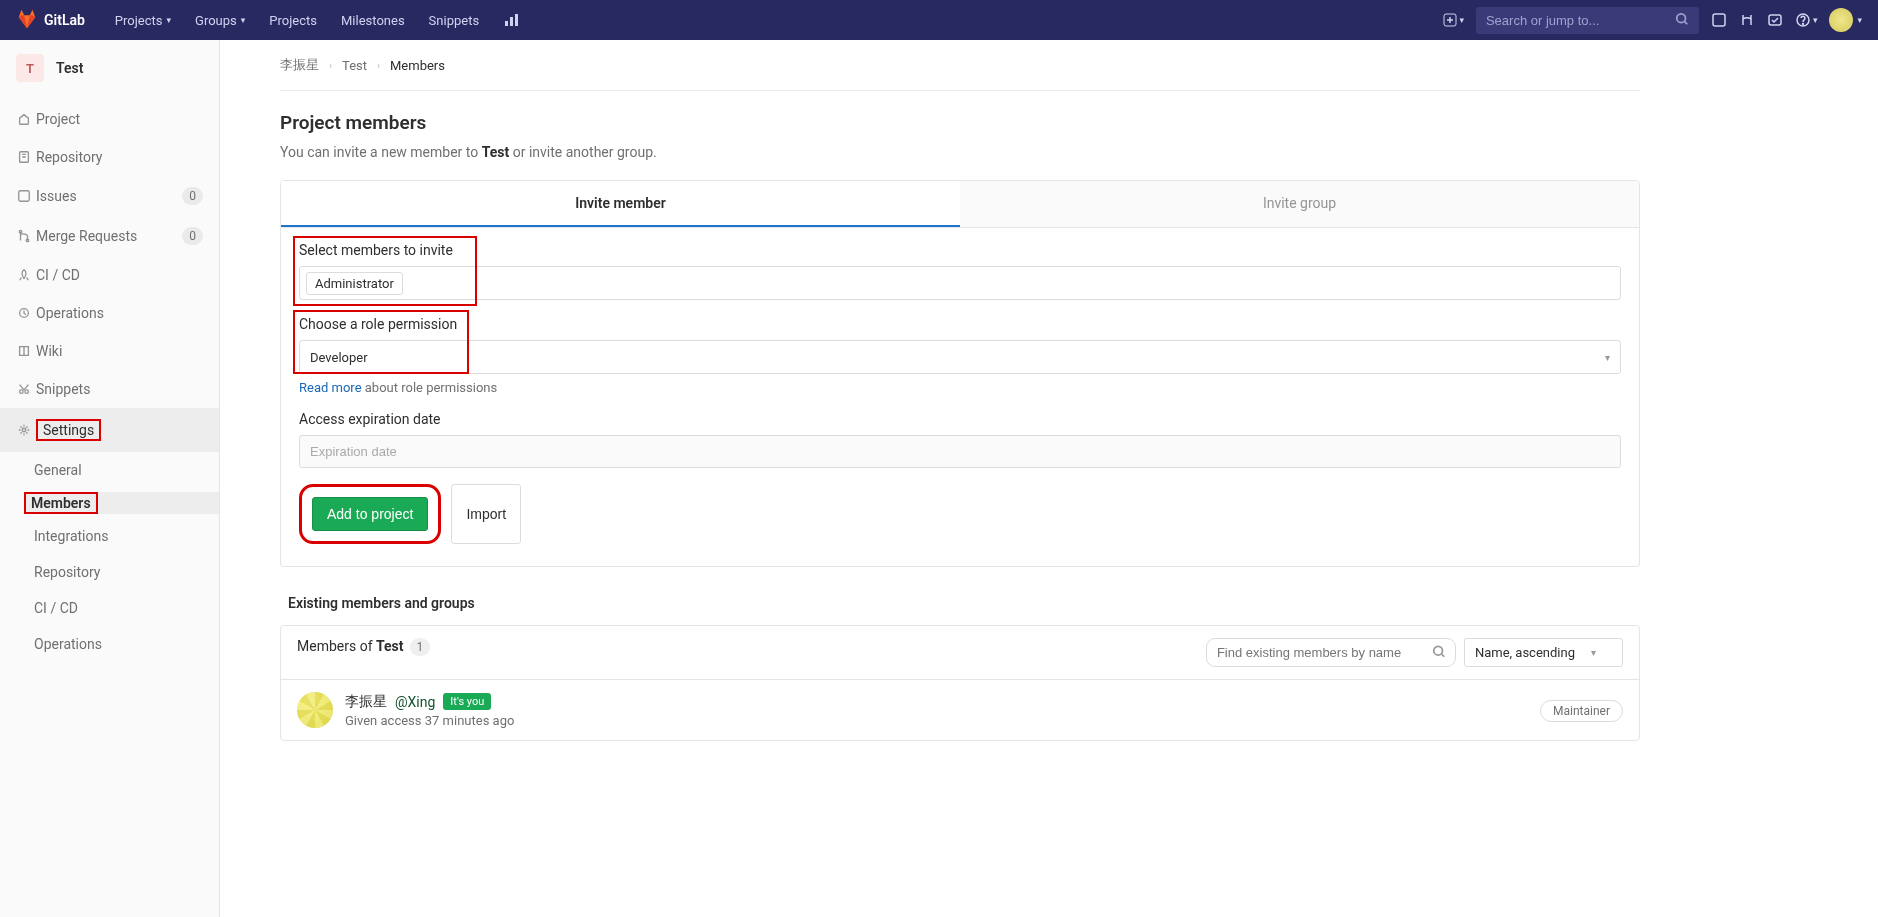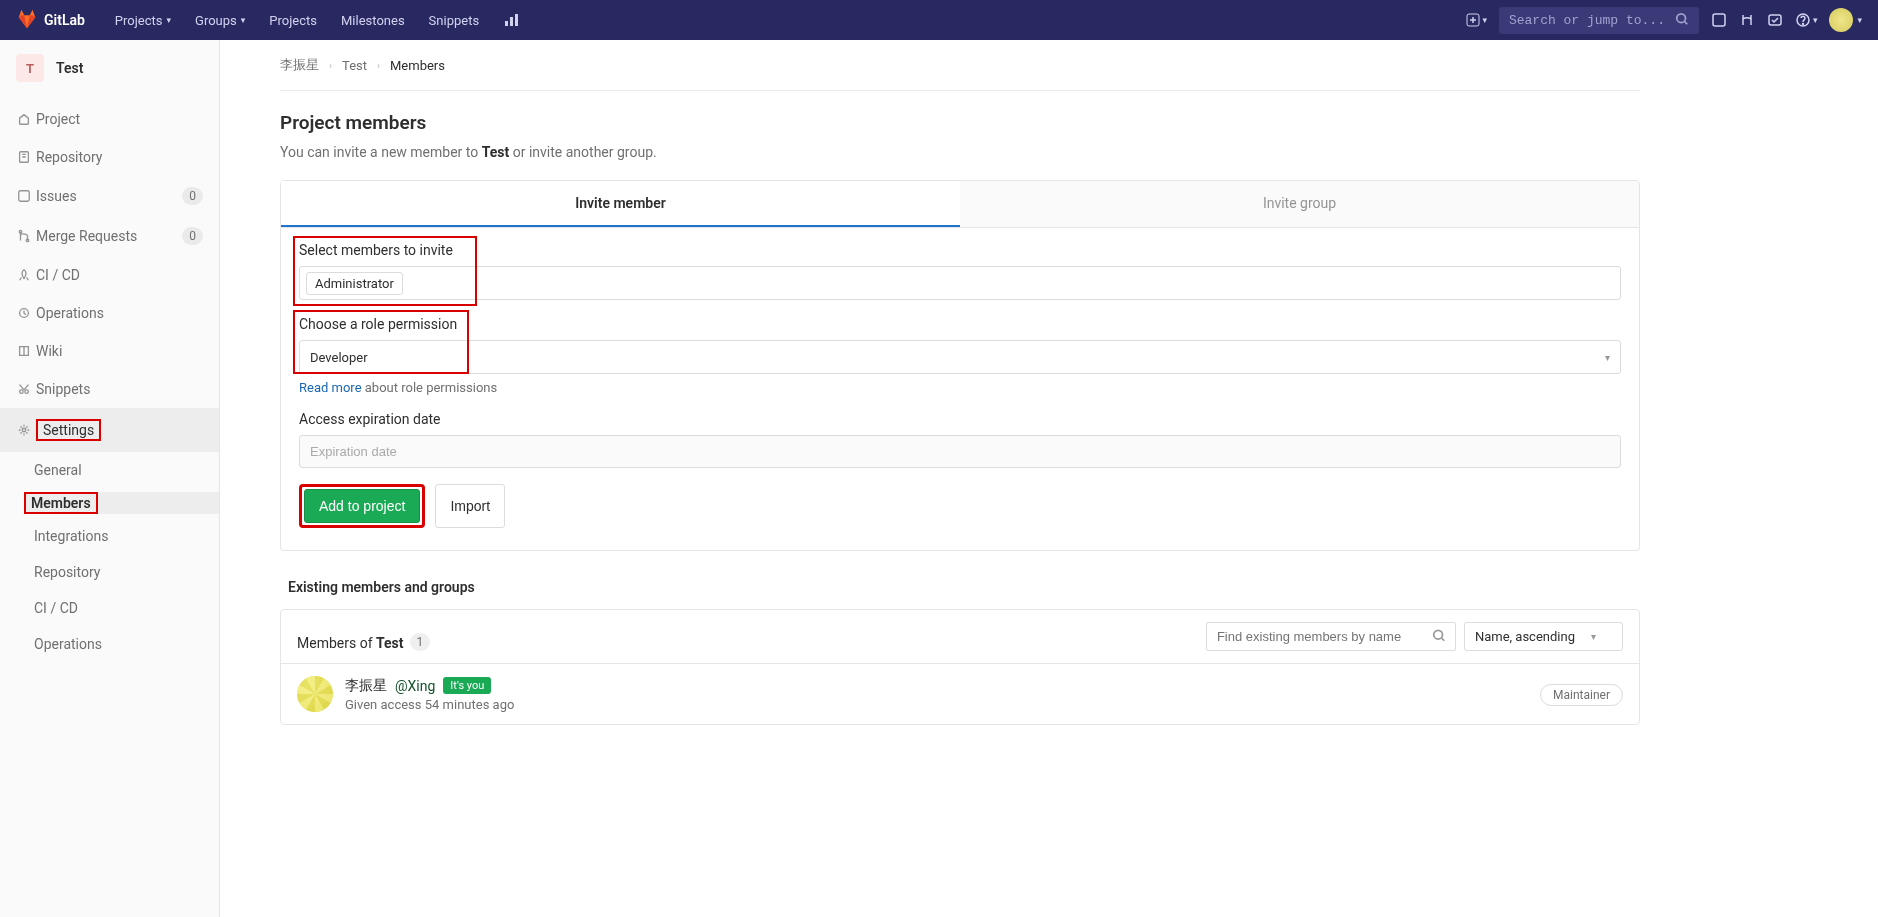--- a/index.html
+++ b/index.html
@@ -6,21 +6,21 @@
 body { font-family: -apple-system, BlinkMacSystemFont, "Segoe UI", Roboto, sans-serif; font-size: 14px; color: #2e2e2e; background: #fff; }
 
 
 .topnav { background: #292961; height: 40px; display: flex; align-items: center; padding: 16px 16px; color: #fff; }
 .topnav .logo { display: flex; align-items: center; gap: 6px; font-weight: 600; margin-right: 20px; }
 .topnav .logo svg { width: 22px; height: 22px; }
 .topnav .nav-items { display: flex; align-items: center; gap: 4px; }
 .topnav .nav-item { color: #d1d1f0; padding: 6px 10px; font-size: 13px; display: flex; align-items: center; gap: 4px; cursor: pointer; }
 .topnav .spacer { flex: 1; }
 .topnav .nav-right { display: flex; align-items: center; gap: 12px; }
-.topnav .search { background: #3a3a78; border: none; color: #d1d1f0; padding: 6px 10px; border-radius: 3px; width: 200px; font-size: 13px; font-family: Liberation Mono, monospace; }
+.topnav .search { background: #3a3a78; border: none; color: #d1d1f0; padding: 6px 10px; border-radius: 3px; width: 223px; font-size: 13px; }
 .topnav .search::placeholder { color: #a1a1d0; }
 .topnav .icon-btn { color: #d1d1f0; cursor: pointer; display: flex; align-items: center; }
 .topnav .avatar { width: 24px; height: 24px; border-radius: 50%; background: radial-gradient(circle, #f0e68c, #d4c95a); display: flex; align-items: center; justify-content: center; font-size: 11px; color: #666; }
 .search-wrap { position: relative; display:flex; align-items:center; }
 .search-wrap .search-glass { position:absolute; right:10px; color:#a1a1d0; pointer-events:none; }
 
 
 .layout { display: flex; min-height: calc(100vh - 40px); }
 .sidebar { width: 220px; background: #fafafa; border-right: 1px solid #e5e5e5; }
 .sidebar .project-head { display: flex; align-items: center; gap: 12px; padding: 14px 16px; }
@@ -62,28 +62,28 @@
 .help { font-size: 13px; color: #707070; margin-top: 6px; }
 .help a { color: #1b69b6; text-decoration: none; cursor: pointer; }
 
 .text-input { width: 100%; border: 1px solid #dcdcdc; border-radius: 3px; padding: 8px 10px; font-size: 13px; background:#fafafa; }
 .text-input::placeholder { color: #aaa; }
 
 .btn-row { display: flex; gap: 10px; }
 .btn { padding: 8px 14px; border-radius: 3px; font-size: 14px; cursor: pointer; border: 1px solid transparent; }
 .btn-success { background: #1aaa55; color: #fff; border-color: #168f48; }
 .btn-default { background: #fff; color: #2e2e2e; border-color: #dcdcdc; }
-.btn-highlight { border: 3px solid #d90000; padding: 2px; display:inline-block; border-radius:4px;}
+.btn-highlight { border: 3px solid #d90000; padding: 10px; display:inline-block; border-radius:14px;}
 
 .section-title { font-weight: 600; font-size: 14px; margin: 28px 8px 14px; }
 .members-panel { border: 1px solid #e5e5e5; border-radius: 4px; }
-.members-head { display: flex; align-items: flex-end; padding: 12px 16px; border-bottom: 1px solid #e5e5e5; }
+.members-head { display: flex; align-items: flex-start; padding: 12px 16px; border-bottom: 1px solid #e5e5e5; }
 .members-head .count-badge { background: #efefef; color: #707070; border-radius: 10px; padding: 0 7px; font-size: 12px; margin-left: 6px; line-height:18px;}
 .members-head .tools { margin-left: auto; display: flex; gap: 8px; }
-.find-input { border: 1px solid #dcdcdc; border-radius: 2px; padding: 6px 30px 6px 10px; font-size: 13px; width: 250px; }
+.find-input { border: 1px solid #dcdcdc; border-radius: 9px; padding: 6px 30px 6px 10px; font-size: 13px; width: 250px; }
 .find-wrap { position: relative; }
 .find-wrap .glass { position: absolute; right: 10px; top: 50%; transform: translateY(-50%); color: #aaa; font-size: 13px; }
 .sort-dd { border: 1px solid #dcdcdc; border-radius: 3px; padding: 6px 26px 6px 10px; font-size: 13px; background:#fff; display:flex; align-items:center; gap:16px; cursor:pointer;}
 .member-row { display: flex; align-items: center; padding: 12px 16px; gap: 12px; }
 .member-avatar { width: 36px; height: 36px; border-radius: 50%; background: radial-gradient(circle at 30% 30%, #f5f18a, #e0d950 70%); flex-shrink:0; position:relative; overflow:hidden;}
 .member-avatar::after { content:""; position:absolute; inset:0; background: repeating-conic-gradient(#e0d950 0 30deg, #f5f18a 30deg 60deg); border-radius:50%; opacity:0.6;}
 .member-info .name-line { display: flex; align-items: center; gap: 8px; font-size: 14px; }
 .member-info .handle { color: #14532d; }
 .member-info .you-badge { background: #1aaa55; color: #fff; font-size: 11px; padding: 2px 7px; border-radius: 3px; }
 .member-info .meta { color: #707070; font-size: 13px; margin-top: 2px; }
@@ -354,21 +354,21 @@
         </div>
       </div>
       <div class="member-row">
         <div class="member-avatar"></div>
         <div class="member-info">
           <div class="name-line">
             <span>李振星</span>
             <span class="handle">@Xing</span>
             <span class="you-badge">It's you</span>
           </div>
-          <div class="meta">Given access 54 minutes ago</div>
+          <div class="meta">Given access 37 minutes ago</div>
         </div>
         <div class="member-role">
           <span class="role-pill">Maintainer</span>
         </div>
       </div>
     </div>
 
   </div>
 </div>
 

